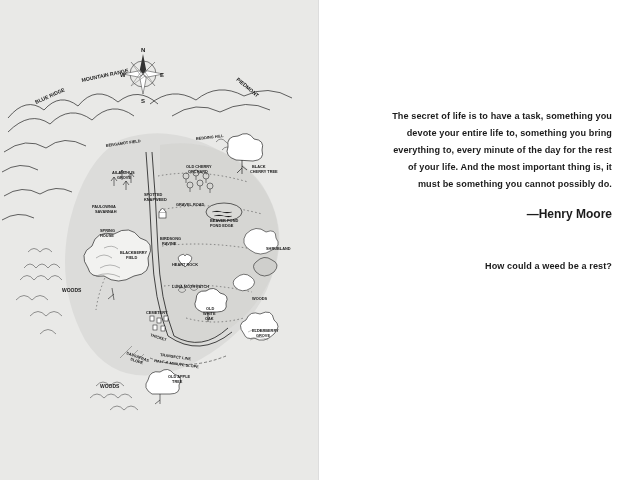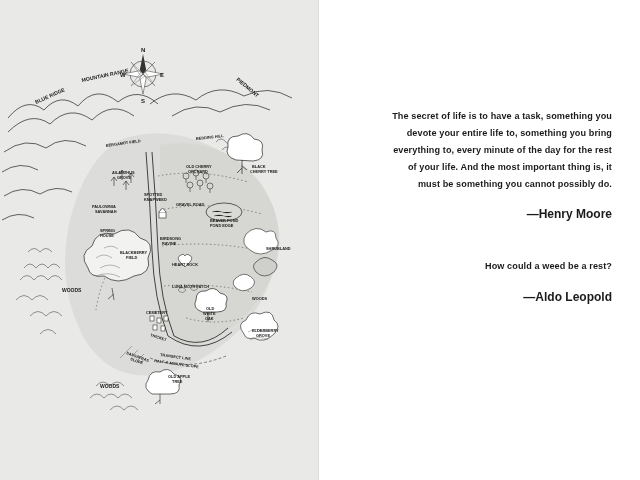--- a/index.html
+++ b/index.html
@@ -317,17 +317,16 @@
 
   <div class="right-page">
 
     <div class="quote-block quote-1">
       <div class="quote-text">The secret of life is to have a task, something you devote your entire life to, something you bring everything to, every minute of the day for the rest of your life. And the most important thing is, it must be something you cannot possibly do.</div>
       <div class="attribution">—Henry Moore</div>
     </div>
 
     <div class="quote-block quote-2">
       <div class="quote-text">How could a weed be a rest?</div>
-      <div class="attribution">—Aldo Leopold</div>
     </div>
 
   </div>
 </div>
 
 </body></html>

